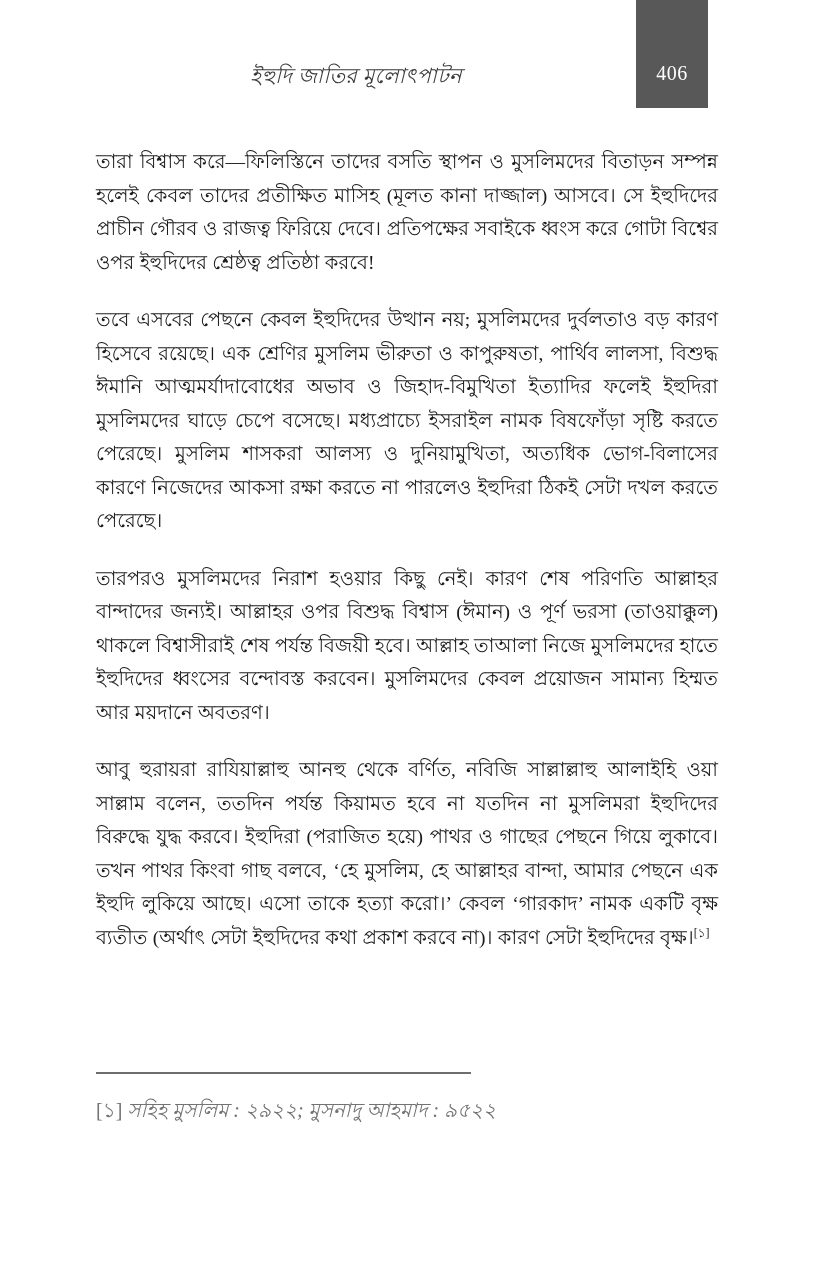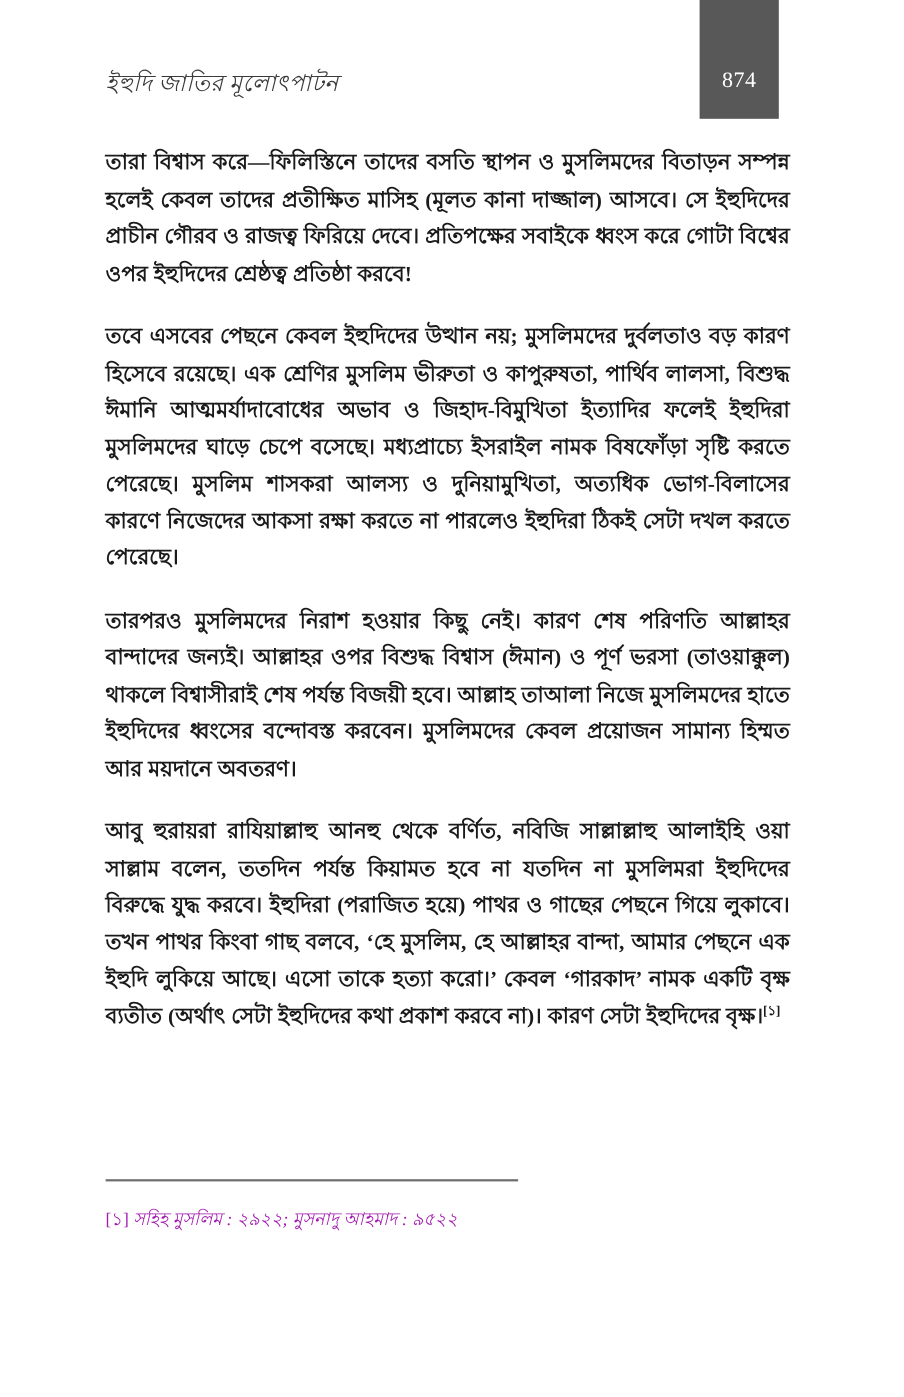--- a/index.html
+++ b/index.html
@@ -45,43 +45,43 @@
     font-size: 20px;
     letter-spacing: 0.5px;
     font-family: "Liberation Serif", "DejaVu Serif", serif;
   }
 
   .running-title {
     position: absolute;
     top: 60px;
     left: 96px;
     width: 520px;
+    text-align: center;
     font-size: 21px;
     color: #3a3a3a;
     font-style: italic;
     letter-spacing: 0.3px;
   }
 
   
   .text-column {
     position: absolute;
     top: 128px;
     left: 96px;
     width: 622px;
   }
 
   .para {
-    margin: 4px 0 24px 0;
+    margin: 17px 0 24px 0;
     text-align: justify;
     text-justify: inter-word;
     font-size: 19.5px;
     line-height: 33.5px;
     color: #1a1a1a;
     word-spacing: 0.5px;
-    font-weight: bold;
   }
 
   .para:last-child {
     margin-bottom: 0;
   }
 
   .fn-ref {
     font-size: 12px;
     vertical-align: super;
     line-height: 0;
@@ -97,39 +97,39 @@
 
   .footnote-rule {
     width: 375px;
     height: 2px;
     background: #6d6d6d;
     border: 0;
     margin: 0 0 24px 0;
   }
 
   .footnote-text {
-    font-size: 16px;
+    font-size: 20px;
     line-height: 24px;
-    color: #a21caf;
+    color: #737373;
     font-style: italic;
   }
 
   .footnote-marker {
     font-style: normal;
   }
 </style>
 </head>
 <body>
 
 <div class="page">
 
   <div class="header-band">
     <div class="folio-block"></div>
     <div class="running-title">ইহুদি জাতির মূলোৎপাটন</div>
-    <div class="folio-number">874</div>
+    <div class="folio-number">406</div>
   </div>
 
   <div class="text-column">
 
     <p class="para">তারা বিশ্বাস করে—ফিলিস্তিনে তাদের বসতি স্থাপন ও মুসলিমদের বিতাড়ন সম্পন্ন হলেই কেবল তাদের প্রতীক্ষিত মাসিহ (মূলত কানা দাজ্জাল) আসবে। সে ইহুদিদের প্রাচীন গৌরব ও রাজত্ব ফিরিয়ে দেবে। প্রতিপক্ষের সবাইকে ধ্বংস করে গোটা বিশ্বের ওপর ইহুদিদের শ্রেষ্ঠত্ব প্রতিষ্ঠা করবে!</p>
 
     <p class="para">তবে এসবের পেছনে কেবল ইহুদিদের উত্থান নয়; মুসলিমদের দুর্বলতাও বড় কারণ হিসেবে রয়েছে। এক শ্রেণির মুসলিম ভীরুতা ও কাপুরুষতা, পার্থিব লালসা, বিশুদ্ধ ঈমানি আত্মমর্যাদাবোধের অভাব ও জিহাদ-বিমুখিতা ইত্যাদির ফলেই ইহুদিরা মুসলিমদের ঘাড়ে চেপে বসেছে। মধ্যপ্রাচ্যে ইসরাইল নামক বিষফোঁড়া সৃষ্টি করতে পেরেছে। মুসলিম শাসকরা আলস্য ও দুনিয়ামুখিতা, অত্যধিক ভোগ-বিলাসের কারণে নিজেদের আকসা রক্ষা করতে না পারলেও ইহুদিরা ঠিকই সেটা দখল করতে পেরেছে।</p>
 
     <p class="para">তারপরও মুসলিমদের নিরাশ হওয়ার কিছু নেই। কারণ শেষ পরিণতি আল্লাহর বান্দাদের জন্যই। আল্লাহর ওপর বিশুদ্ধ বিশ্বাস (ঈমান) ও পূর্ণ ভরসা (তাওয়াক্কুল) থাকলে বিশ্বাসীরাই শেষ পর্যন্ত বিজয়ী হবে। আল্লাহ তাআলা নিজে মুসলিমদের হাতে ইহুদিদের ধ্বংসের বন্দোবস্ত করবেন। মুসলিমদের কেবল প্রয়োজন সামান্য হিম্মত আর ময়দানে অবতরণ।</p>
 

